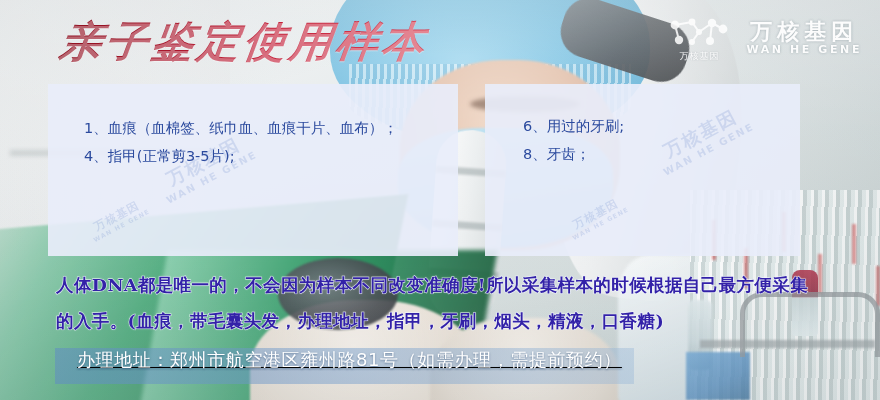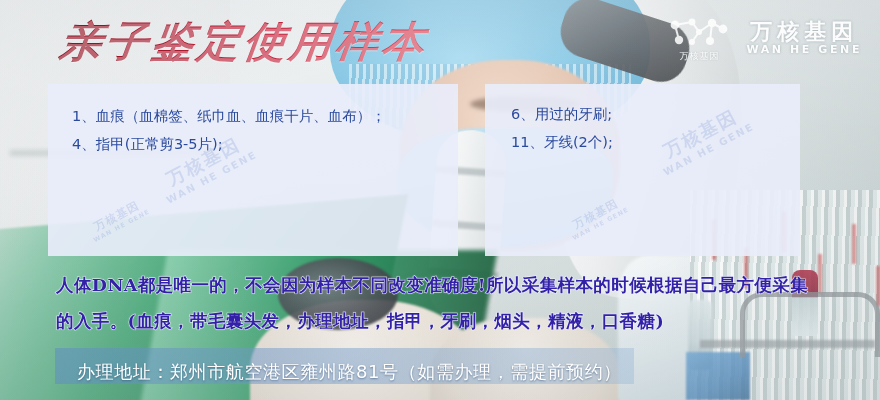--- a/index.html
+++ b/index.html
@@ -199,21 +199,21 @@
     text-shadow:0 0 3px rgba(110,125,135,.55);
   }
 
   
   .panel{
     position:absolute;background:rgba(232,237,250,.92);
     overflow:hidden;
   }
   #panel-left{left:48px;top:84px;width:410px;height:172px;}
   #panel-right{left:485px;top:84px;width:315px;height:172px;}
-  .panel ul{list-style:none;margin:4px;padding:0;}
+  .panel ul{list-style:none;margin:16px;padding:0;}
   .panel li{
     color:#2b4a9e;font-size:14.5px;line-height:1.92;white-space:nowrap;
     font-family:"DejaVu Sans","Liberation Sans",sans-serif;
     position:relative;z-index:2;
   }
   #panel-left ul{padding:15px 0 0 20px;}
   #panel-right ul{padding:13px 0 0 22px;}
 
   
   .wm{
@@ -238,21 +238,21 @@
     -webkit-text-stroke:.9px rgba(240,246,255,.92);
     paint-order:stroke fill;
     text-shadow:0 0 2px rgba(255,255,255,.75);
   }
   .para p{margin:0;white-space:nowrap;}
 
   
   .addr{
     position:absolute;left:55px;top:348px;width:579px;height:36px;
     background:linear-gradient(90deg,rgba(96,140,196,.55) 0%,rgba(120,160,205,.48) 55%,rgba(150,182,215,.40) 100%);
-    display:flex;align-items:flex-end;
+    display:flex;align-items:flex-start;text-decoration:underline;
   }
   .addr span{
     color:#ffffff;font-size:18px;letter-spacing:.6px;white-space:nowrap;
     padding-left:22px;
     font-family:"DejaVu Sans","Liberation Sans",sans-serif;
     text-shadow:0 1px 2px rgba(40,70,110,.55);
   }
 </style>
 </head>
 <body>
@@ -346,21 +346,21 @@
     <div class="wm" id="wm-r1">
       <span class="wm-cn">万核基因</span>
       <span class="wm-en">WAN HE GENE</span>
     </div>
     <div class="wm" id="wm-r2">
       <span class="wm-cn">万核基因</span>
       <span class="wm-en">WAN HE GENE</span>
     </div>
     <ul>
       <li>6、用过的牙刷;</li>
-      <li>11、牙线(2个);</li>
+      <li>8、牙齿；</li>
     </ul>
   </div>
 
   <div class="para">
     <p>人体DNA都是唯一的，不会因为样本不同改变准确度!所以采集样本的时候根据自己最方便采集</p>
     <p>的入手。(血痕，带毛囊头发，办理地址，指甲，牙刷，烟头，精液，口香糖)</p>
   </div>
 
   <div class="addr">
     <span>办理地址：郑州市航空港区雍州路81号（如需办理，需提前预约）</span>

